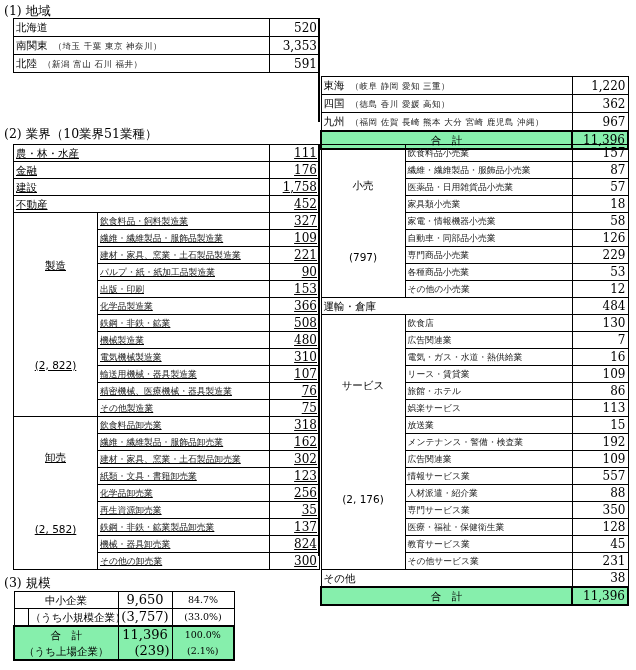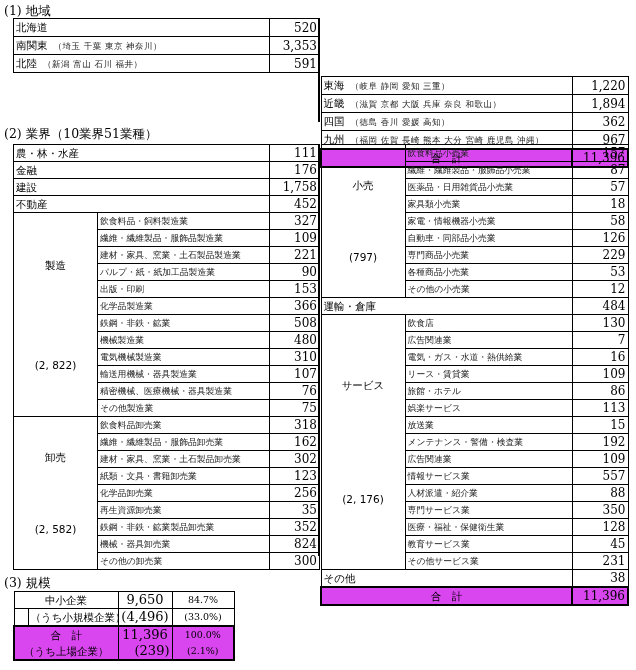--- a/index.html
+++ b/index.html
@@ -8,21 +8,21 @@
   .abs { position:absolute; }
   .sec-title { position:absolute; font-size:12.5px; font-family:"DejaVu Serif", serif; white-space:nowrap; }
   table { border-collapse:collapse; table-layout:fixed; position:absolute; }
   td { border:1px solid #000; padding:0 2px; height:16px; line-height:16px; overflow:hidden; white-space:nowrap; }
   .lbl { font-size:10.5px; }
   .pref { font-size:8.5px; color:#222; margin-left:6px; letter-spacing:0.5px; }
   .num { text-align:right; font-family:"DejaVu Serif", serif; font-size:12px; }
   .sub { font-size:8.8px; color:#222; }
   .grp { text-align:center; font-size:10.5px; vertical-align:middle; }
   .grp .gl { display:block; }
-  .total td { background:#d946ef; }
+  .total td { background:#86efac; }
   .center { text-align:center; }
   .thick { border:2px solid #000; }
 </style>
 </head>
 <body>
 
 <div class="sec-title" style="left:4px;top:3px;">(1) 地域</div>
 
 <table id="t1l" style="left:13px;top:18px;width:306px;">
   <colgroup>
@@ -50,41 +50,37 @@
   <colgroup>
       <col style="width:251px">
       <col style="width:56px">
     </colgroup>
   <tbody id="t1r-body">
       <tr>
         <td class="lbl"><span>東海</span><span class="pref">（岐阜 静岡 愛知 三重）</span></td>
         <td class="num">1,220</td>
       </tr>
       <tr>
-        <td class="lbl"><span>近畿</span><span class="pref">（滋賀 京都 大阪 兵庫 奈良 和歌山）</span></td>
-        <td class="num">1,894</td>
-      </tr>
-      <tr>
         <td class="lbl"><span>四国</span><span class="pref">（徳島 香川 愛媛 高知）</span></td>
         <td class="num">362</td>
       </tr>
       <tr>
         <td class="lbl"><span>九州</span><span class="pref">（福岡 佐賀 長崎 熊本 大分 宮崎 鹿児島 沖縄）</span></td>
         <td class="num">967</td>
       </tr>
       <tr class="total">
         <td class="lbl center thick">合　計</td>
         <td class="num thick">11,396</td>
       </tr>
     </tbody>
 </table>
 
 <div class="sec-title" style="left:4px;top:126px;">(2) 業界（10業界51業種）</div>
 
-<table id="t2l" style="left:13px;top:144px;width:306px;">
+<table id="t2l" style="left:13px;top:144px;width:306px;text-decoration:underline;">
   <colgroup>
       <col style="width:84px">
       <col style="width:172px">
       <col style="width:50px">
     </colgroup>
   <tbody id="t2l-body">
       <tr>
         <td class="lbl" colspan="2">農・林・水産</td>
         <td class="num">111</td>
       </tr>
@@ -175,21 +171,21 @@
       <tr>
         <td class="sub">化学品卸売業</td>
         <td class="num">256</td>
       </tr>
       <tr>
         <td class="sub">再生資源卸売業</td>
         <td class="num">35</td>
       </tr>
       <tr>
         <td class="sub">鉄鋼・非鉄・鉱業製品卸売業</td>
-        <td class="num">352</td>
+        <td class="num">137</td>
       </tr>
       <tr>
         <td class="sub">機械・器具卸売業</td>
         <td class="num">824</td>
       </tr>
       <tr>
         <td class="sub">その他の卸売業</td>
         <td class="num">300</td>
       </tr>
     </tbody>
@@ -333,21 +329,21 @@
     </colgroup>
   <tbody id="t3-body">
       <tr>
         <td class="lbl center" colspan="2">中小企業</td>
         <td class="num center" style="font-size: 13px;">9,650</td>
         <td class="center" style="font-size: 9.5px; font-family: &quot;DejaVu Serif&quot;, serif;">84.7%</td>
       </tr>
       <tr>
         <td style="border-bottom: none; border-top: none;"></td>
         <td class="lbl center">（うち小規模企業）</td>
-        <td class="num center" style="font-size: 13px;">(4,496)</td>
+        <td class="num center" style="font-size: 13px;">(3,757)</td>
         <td class="center" style="font-size: 9.5px; font-family: &quot;DejaVu Serif&quot;, serif;">(33.0%)</td>
       </tr>
       <tr class="total">
         <td class="lbl center" colspan="2" style="border-top: 2px solid rgb(0, 0, 0); border-bottom: none; border-left: 2px solid rgb(0, 0, 0);">合　計</td>
         <td class="num" style="font-size: 13px; text-align: center; border-top: 2px solid rgb(0, 0, 0); border-bottom: none;">11,396</td>
         <td class="center" style="font-size: 9.5px; font-family: &quot;DejaVu Serif&quot;, serif; border-top: 2px solid rgb(0, 0, 0); border-bottom: none; border-right: 2px solid rgb(0, 0, 0);">100.0%</td>
       </tr>
       <tr class="total">
         <td class="lbl center" colspan="2" style="border-bottom: 2px solid rgb(0, 0, 0); border-top: none; border-left: 2px solid rgb(0, 0, 0);">（うち上場企業）</td>
         <td class="num" style="font-size: 13px; text-align: right; border-bottom: 2px solid rgb(0, 0, 0); border-top: none;">(239)</td>

